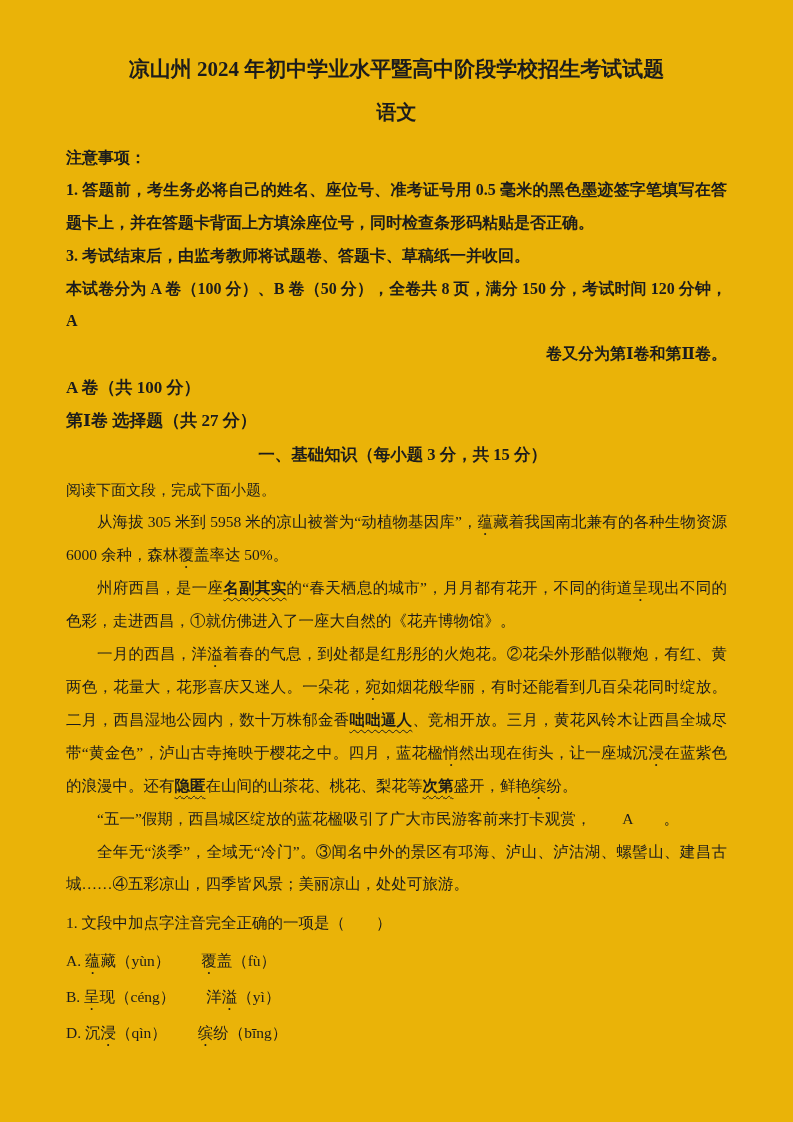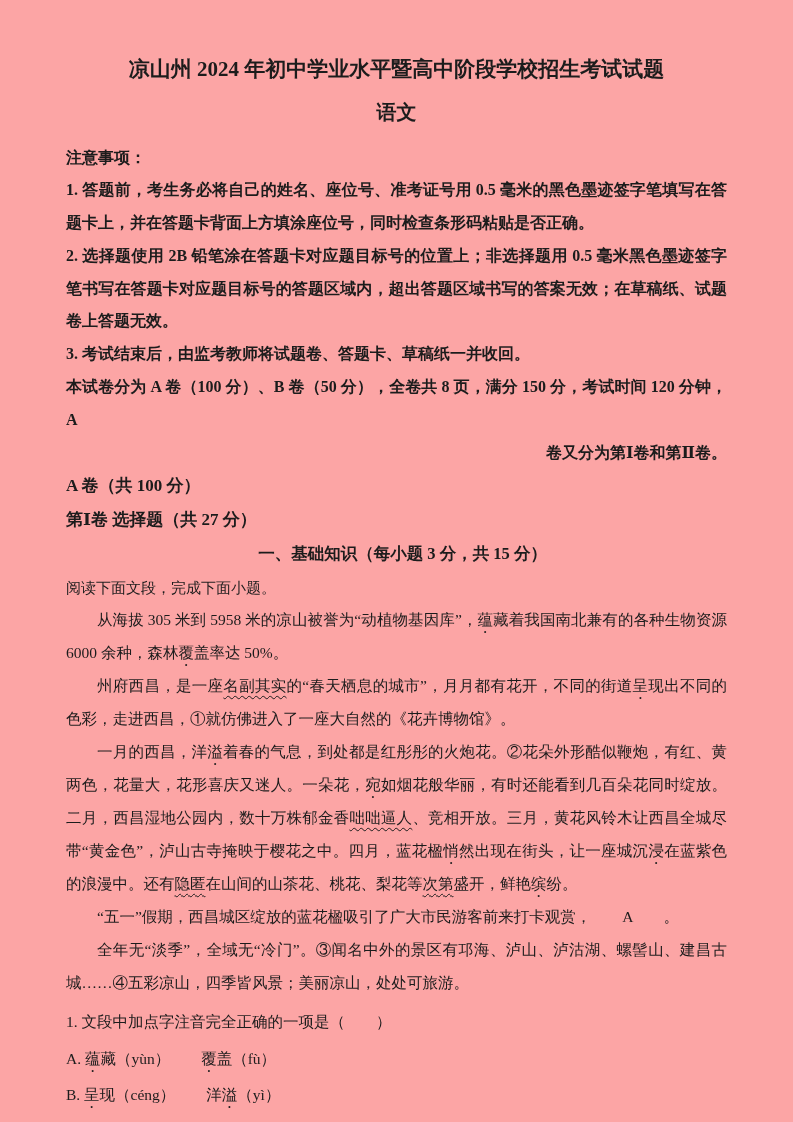--- a/index.html
+++ b/index.html
@@ -1,18 +1,18 @@
 <!DOCTYPE html>
 <html lang="zh"><head>
 <meta charset="utf-8">
 <style>
   html,body{margin:0;padding:0;background:#e8e8e8;}
   .page{
     width:793px;height:1122px;box-sizing:border-box;
-    margin:0 auto;background:#fca5a5;color:#1c1c1c;
+    margin:0 auto;background:#eab308;color:#1c1c1c;
     padding:54px 66px 0 66px;overflow:hidden;
     font-family:"Liberation Serif","DejaVu Serif",serif;
   }
   .exam-title{font-size:21px;font-weight:700;text-align:center;margin:0 0 12px 0;line-height:1.5;}
   .exam-subject{font-size:20px;font-weight:700;text-align:center;margin:0 0 16px 0;line-height:1.4;}
   .notice p{margin:0;font-size:16px;line-height:2.05;}
   .bold{font-weight:700;}
   .just{text-align:justify;}
   .just-all{text-align:justify;text-align-last:justify;}
   .center{text-align:right;}
@@ -27,35 +27,34 @@
   .stem{font-size:15.5px;margin:6px 0 0 0;line-height:2.1;}
   .options{display:grid;grid-template-columns:1fr;row-gap:4px;margin-top:6px;}
   .option{margin:0;font-size:15.5px;line-height:1.9;}
   
   .seg-dot{
     -webkit-text-emphasis:filled dot;
     -webkit-text-emphasis-position:under right;
     text-emphasis:filled dot;
     text-emphasis-position:under right;
   }
-  .seg-wavy{text-decoration:underline wavy;text-decoration-thickness:1px;text-underline-offset:4px;}
+  .seg-wavy{text-decoration:underline wavy;text-decoration-thickness:1px;text-underline-offset:4px;font-weight:bold;}
   .seg-line{text-decoration-thickness:1px;text-underline-offset:5px;}
 </style>
 </head>
 <body>
 
 <div class="page">
 
   <h1 class="exam-title">凉山州 2024 年初中学业水平暨高中阶段学校招生考试试题</h1>
   <h2 class="exam-subject">语文</h2>
 
   <div class="notice">
     <p class="bold">注意事项：</p>
     <p class="bold just">1. 答题前，考生务必将自己的姓名、座位号、准考证号用 0.5 毫米的黑色墨迹签字笔填写在答题卡上，并在答题卡背面上方填涂座位号，同时检查条形码粘贴是否正确。</p>
-    <p class="bold just">2. 选择题使用 2B 铅笔涂在答题卡对应题目标号的位置上；非选择题用 0.5 毫米黑色墨迹签字笔书写在答题卡对应题目标号的答题区域内，超出答题区域书写的答案无效；在草稿纸、试题卷上答题无效。</p>
     <p class="bold just">3. 考试结束后，由监考教师将试题卷、答题卡、草稿纸一并收回。</p>
     <p class="bold just-all">本试卷分为 A 卷（100 分）、B 卷（50 分），全卷共 8 页，满分 150 分，考试时间 120 分钟，A</p>
     <p class="bold center">卷又分为第Ⅰ卷和第Ⅱ卷。</p>
   </div>
 
   <p class="sec-heading">A 卷（共 100 分）</p>
   <p class="sec-heading">第Ⅰ卷 选择题（共 27 分）</p>
   <p class="basics-heading">一、基础知识（每小题 3 分，共 15 分）</p>
   <p class="intro">阅读下面文段，完成下面小题。</p>
 

